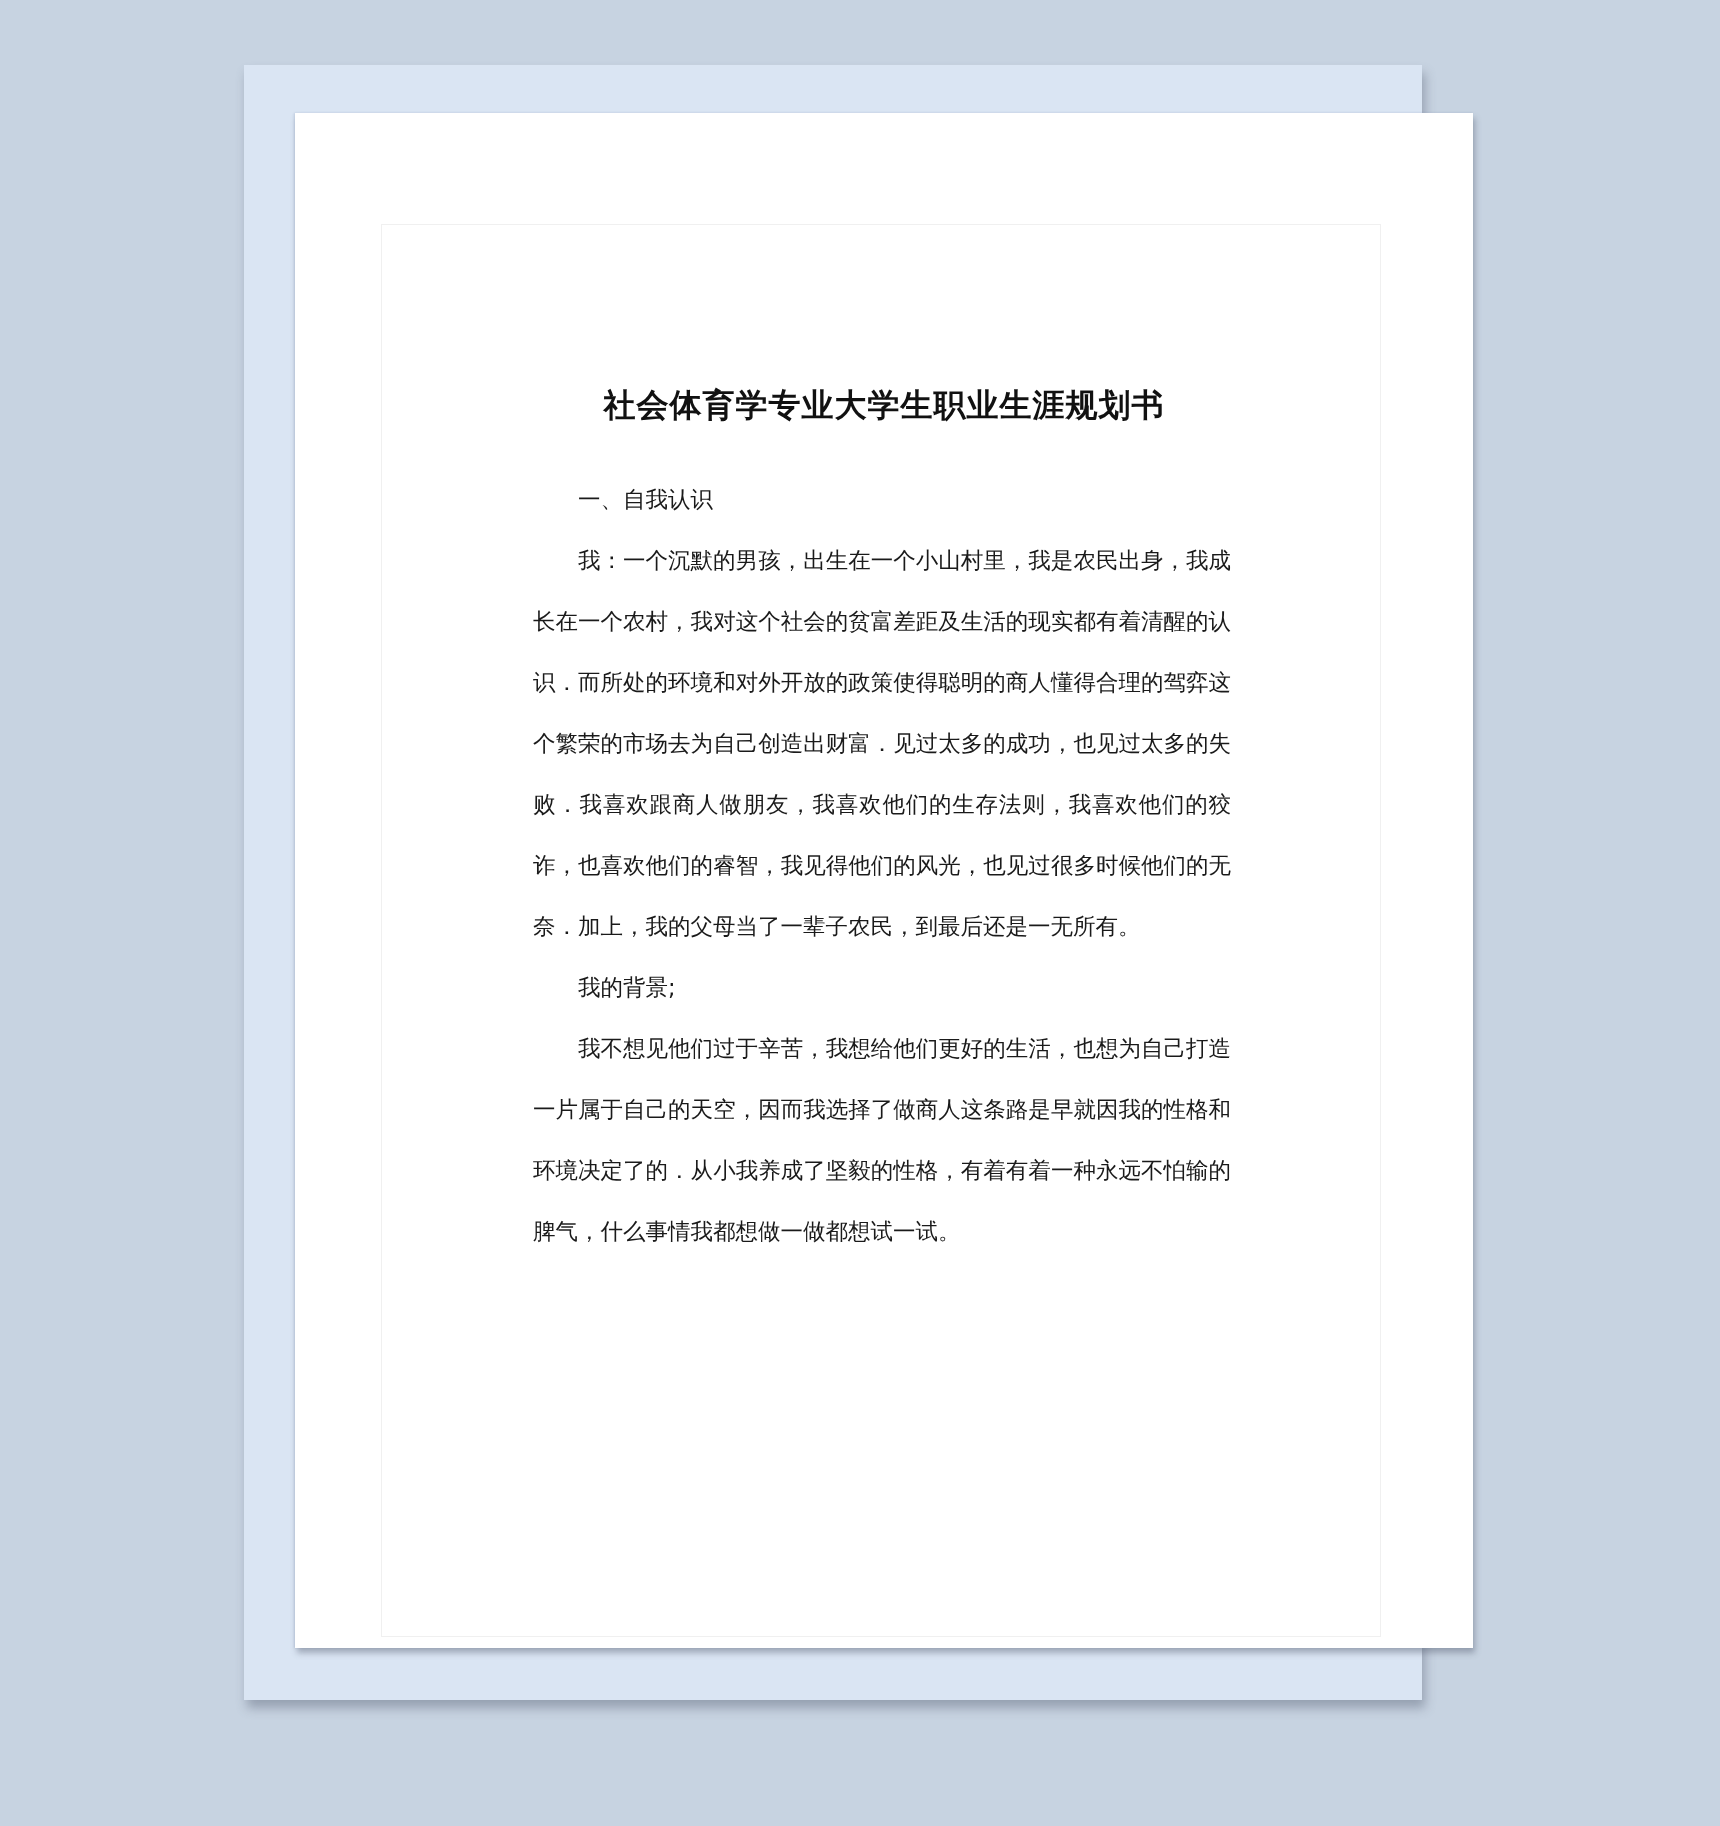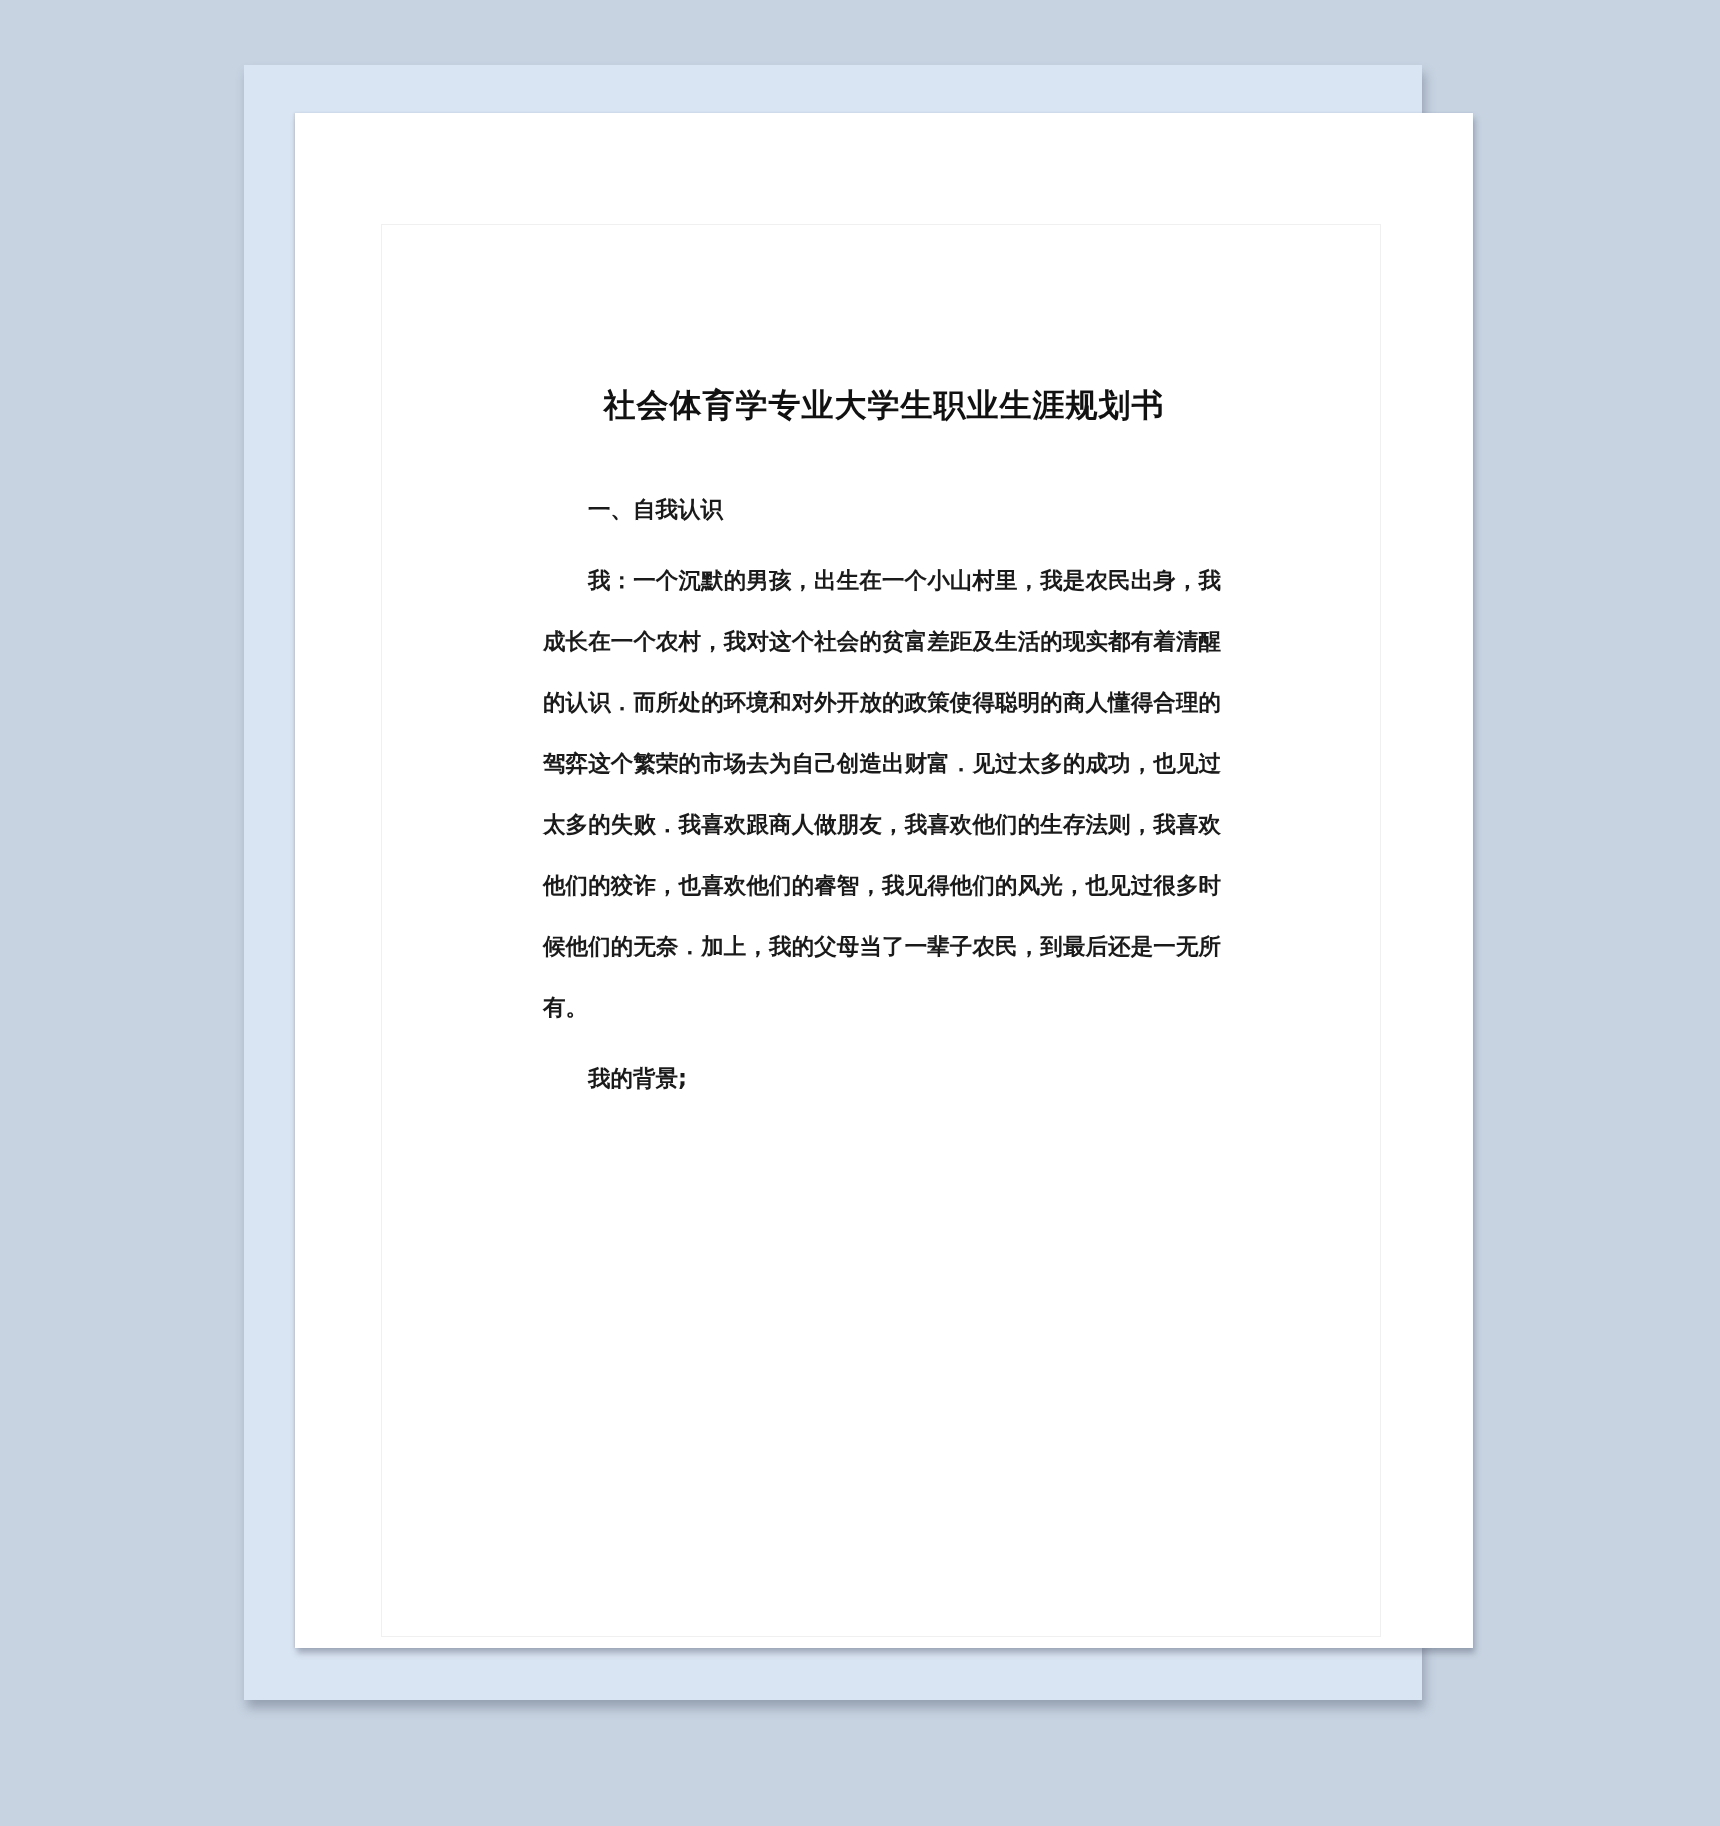--- a/index.html
+++ b/index.html
@@ -57,35 +57,35 @@
     .doc-body {
       position: absolute;
       left: 238px;
       top: 356px;
       width: 698px;
       font-size: 22.5px;
       color: #1a1a1a;
       line-height: 61px;
     }
     .doc-body p {
-      margin: 10px;
+      margin: 0;
       text-indent: 2em;
       text-align: justify;
       text-align-last: left;
-      font-weight: bold;
     }
   </style>
 </head>
 <body>
 
 <div class="back-page"></div>
 
 <div class="front-page">
   <div class="content-frame"></div>
 
   <h1 class="doc-title">社会体育学专业大学生职业生涯规划书</h1>
 
   <div class="doc-body">
     <p>一、自我认识</p>
     <p>我：一个沉默的男孩，出生在一个小山村里，我是农民出身，我成长在一个农村，我对这个社会的贫富差距及生活的现实都有着清醒的认识．而所处的环境和对外开放的政策使得聪明的商人懂得合理的驾弈这个繁荣的市场去为自己创造出财富．见过太多的成功，也见过太多的失败．我喜欢跟商人做朋友，我喜欢他们的生存法则，我喜欢他们的狡诈，也喜欢他们的睿智，我见得他们的风光，也见过很多时候他们的无奈．加上，我的父母当了一辈子农民，到最后还是一无所有。</p>
     <p>我的背景;</p>
+    <p>我不想见他们过于辛苦，我想给他们更好的生活，也想为自己打造一片属于自己的天空，因而我选择了做商人这条路是早就因我的性格和环境决定了的．从小我养成了坚毅的性格，有着有着一种永远不怕输的脾气，什么事情我都想做一做都想试一试。</p>
   </div>
 </div>
 
 </body></html>

